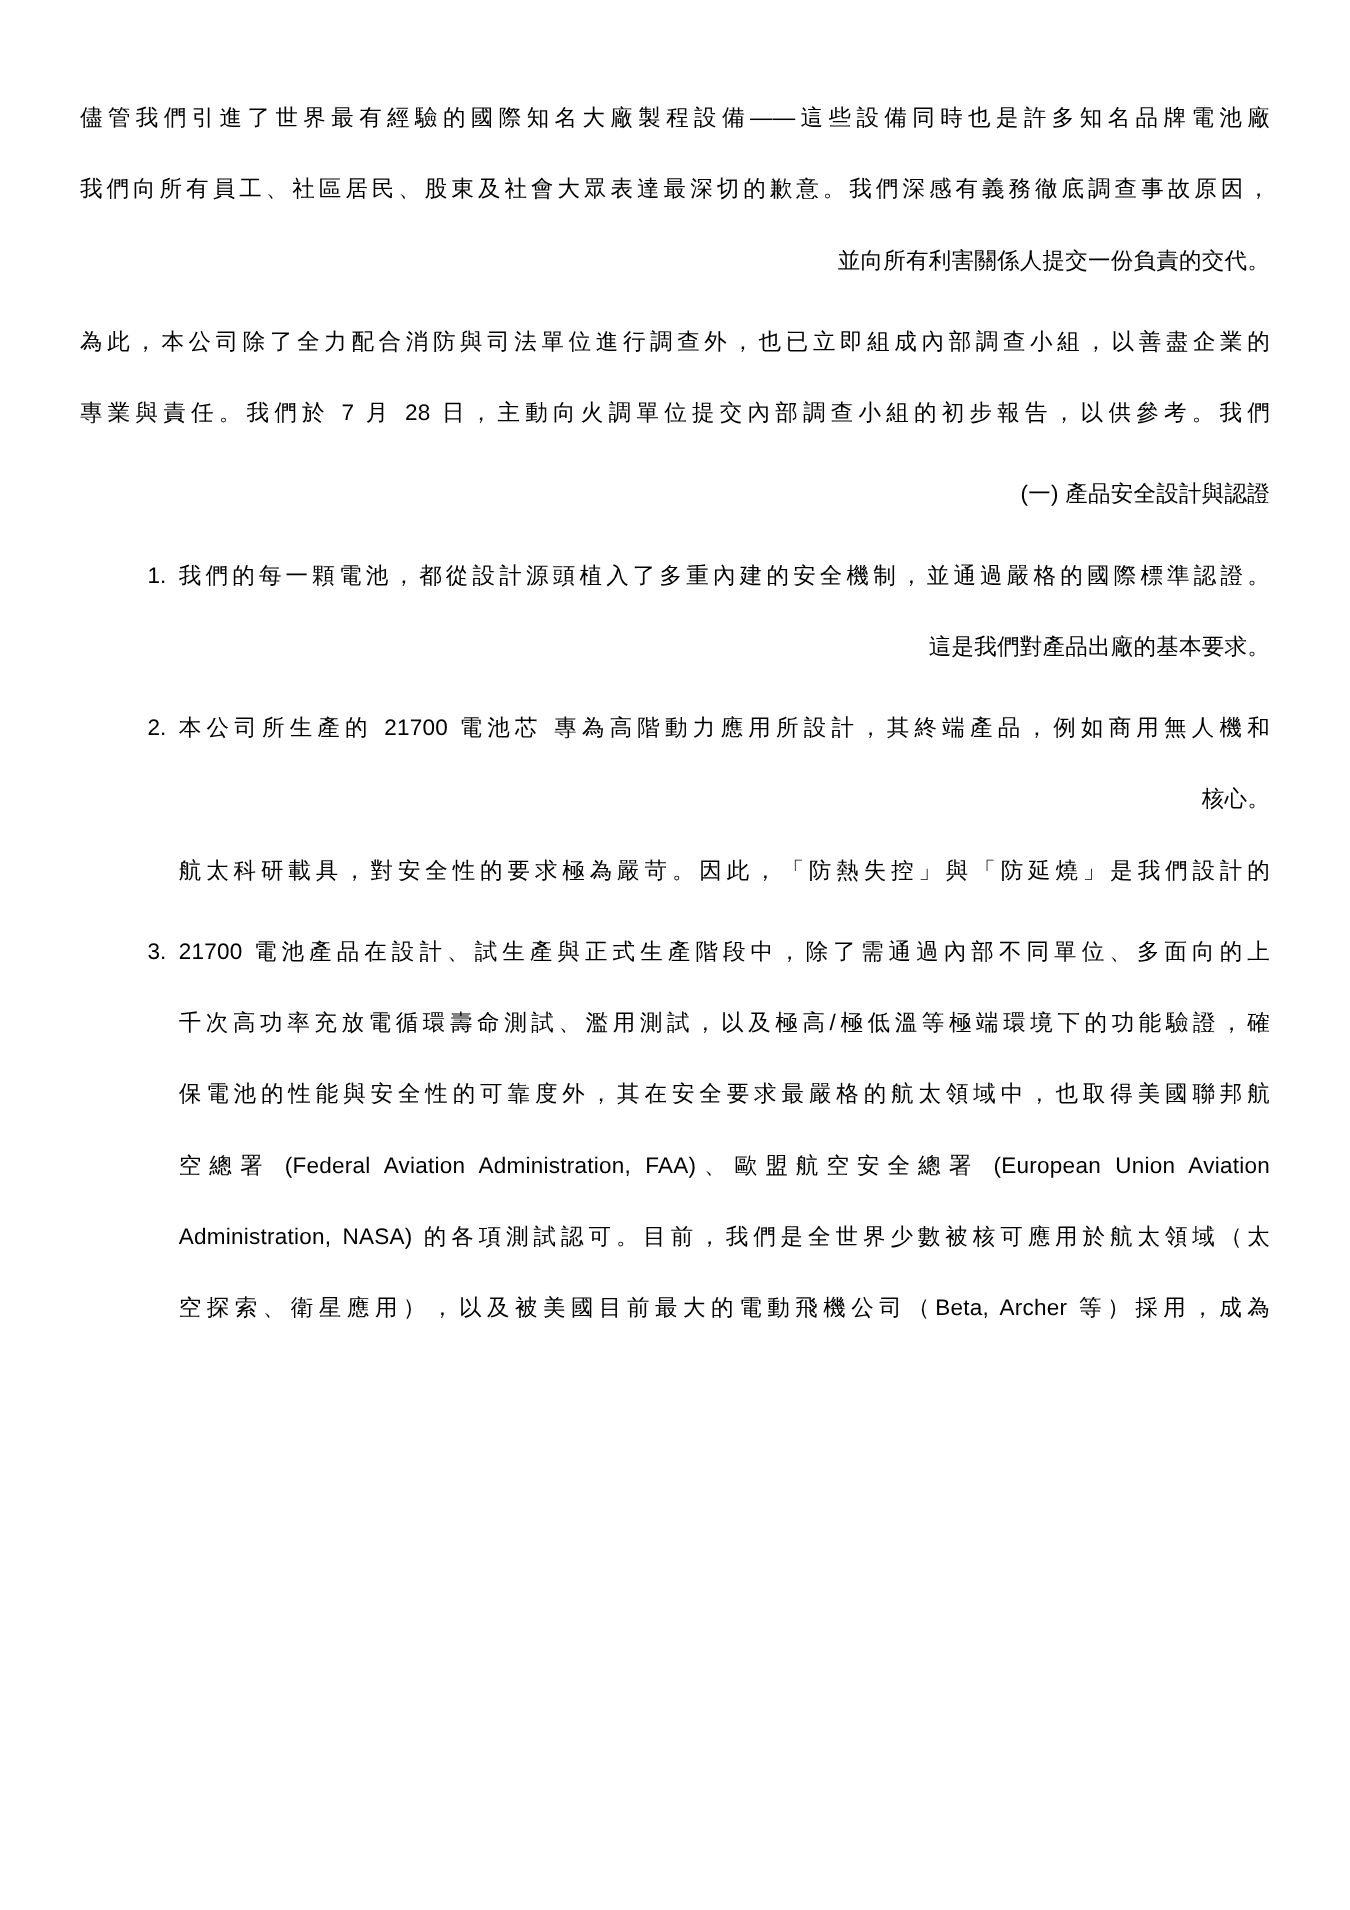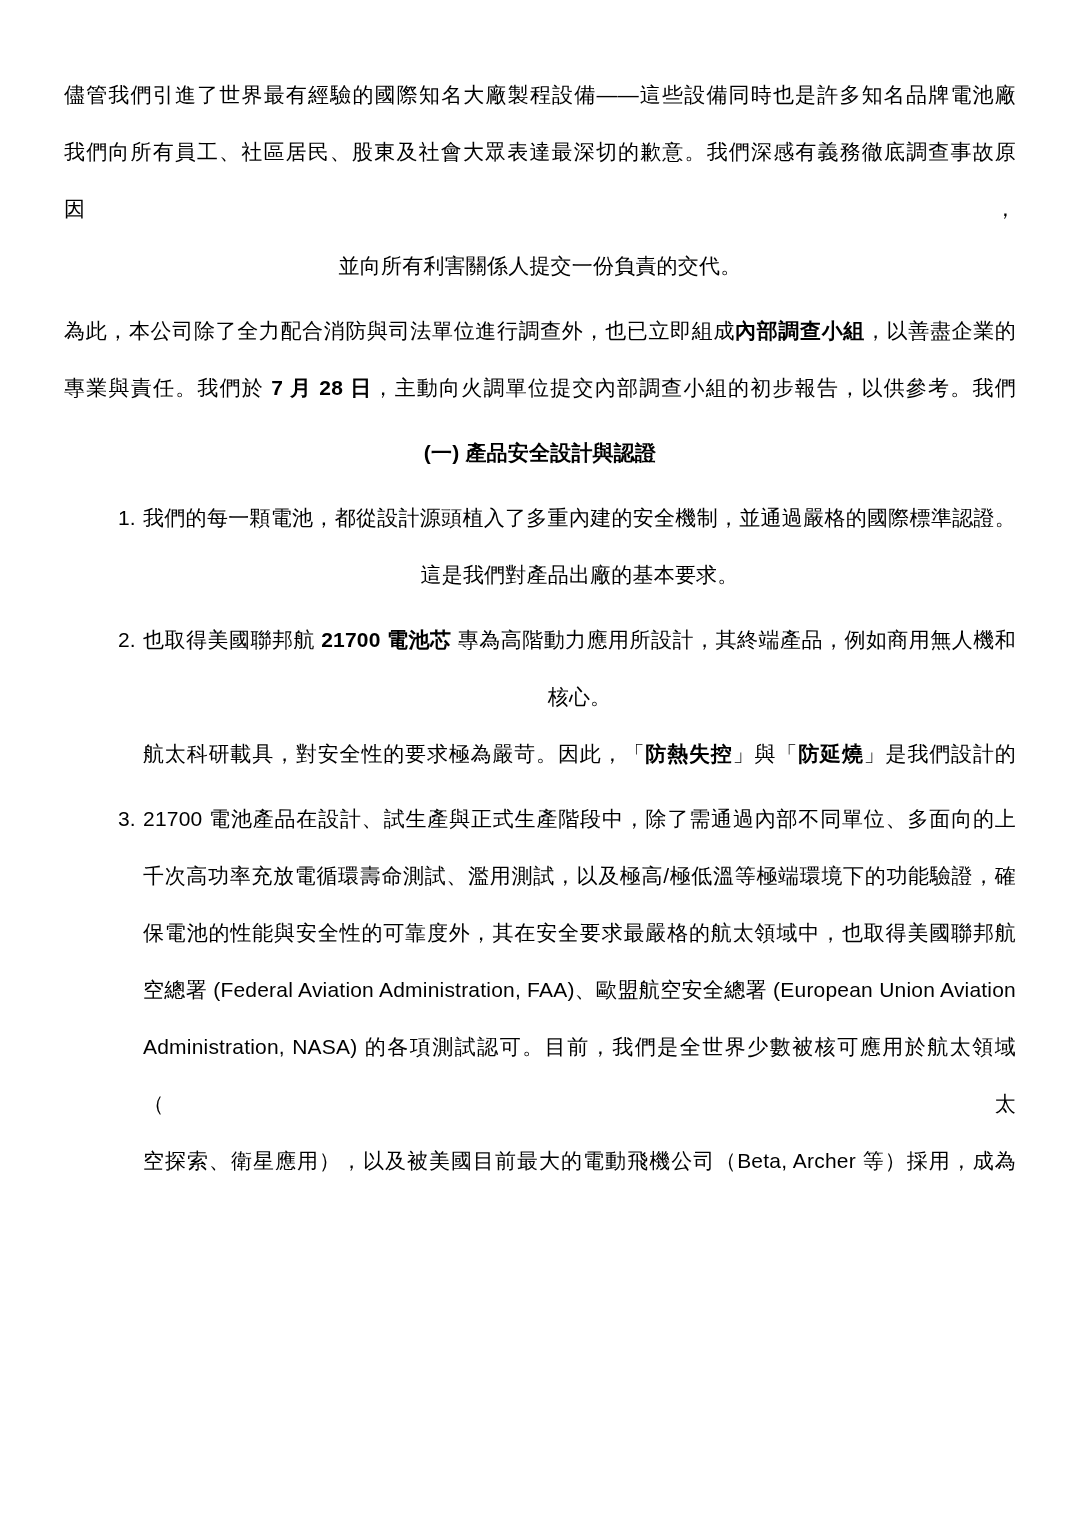--- a/index.html
+++ b/index.html
@@ -12,46 +12,46 @@
     width: 1080px;
     height: 1528px;
     box-sizing: border-box;
     background: #ffffff;
     color: #000000;
     padding: 66px 64px 0 64px;
     overflow: hidden;
     font-family: "Liberation Sans", "DejaVu Sans", sans-serif;
   }
   .block {
-    font-size: 21px;
+    font-size: 18px;
     line-height: 57px;
     margin: 0 0 8px 0;
   }
   .block.heading {
     font-weight: bold;
   }
   .block.list_item {
     position: relative;
     padding-left: 79px;
   }
   .marker {
     position: absolute;
     left: 54px;
     top: 0;
     line-height: 57px;
   }
   .line {
-    text-align: center;
+    text-align: right;
     letter-spacing: 0.2px;
   }
   .line.j {
     text-align: justify;
     text-align-last: justify;
   }
-  b { font-weight: bold; }
+  b { font-weight: normal; }
 </style>
 </head>
 <body>
 
 <div class="page">
   <div>
       <div class="block paragraph">
         <div class="line j"><span>儘管我們引進了世界最有經驗的國際知名大廠製程設備——這些設備同時也是許多知名品牌電池廠</span></div>
         <div class="line j"><span>我們向所有員工、社區居民、股東及社會大眾表達最深切的歉意。我們深感有義務徹底調查事故原因，</span></div>
         <div class="line"><span>並向所有利害關係人提交一份負責的交代。</span></div>
@@ -63,21 +63,21 @@
       <div class="block heading">
         <div class="line"><b>(一) 產品安全設計與認證</b></div>
       </div>
       <div class="block list_item">
         <span class="marker">1.</span>
         <div class="line j"><span>我們的每一顆電池，都從設計源頭植入了多重內建的安全機制，並通過嚴格的國際標準認證。</span></div>
         <div class="line"><span>這是我們對產品出廠的基本要求。</span></div>
       </div>
       <div class="block list_item">
         <span class="marker">2.</span>
-        <div class="line j"><span>也取得美國聯邦航 </span><b>21700 電池芯</b><span> 專為高階動力應用所設計，其終端產品，例如商用無人機和</span></div>
+        <div class="line j"><span>本公司所生產的 </span><b>21700 電池芯</b><span> 專為高階動力應用所設計，其終端產品，例如商用無人機和</span></div>
         <div class="line"><span>核心。</span></div>
         <div class="line j"><span>航太科研載具，對安全性的要求極為嚴苛。因此，「</span><b>防熱失控</b><span>」與「</span><b>防延燒</b><span>」是我們設計的</span></div>
       </div>
       <div class="block list_item">
         <span class="marker">3.</span>
         <div class="line j"><span>21700 電池產品在設計、試生產與正式生產階段中，除了需通過內部不同單位、多面向的上</span></div>
         <div class="line j"><span>千次高功率充放電循環壽命測試、濫用測試，以及極高/極低溫等極端環境下的功能驗證，確</span></div>
         <div class="line j"><span>保電池的性能與安全性的可靠度外，其在安全要求最嚴格的航太領域中，也取得美國聯邦航</span></div>
         <div class="line j"><span>空總署 (Federal Aviation Administration, FAA)、歐盟航空安全總署 (European Union Aviation</span></div>
         <div class="line j"><span>Administration, NASA) 的各項測試認可。目前，我們是全世界少數被核可應用於航太領域（太</span></div>

